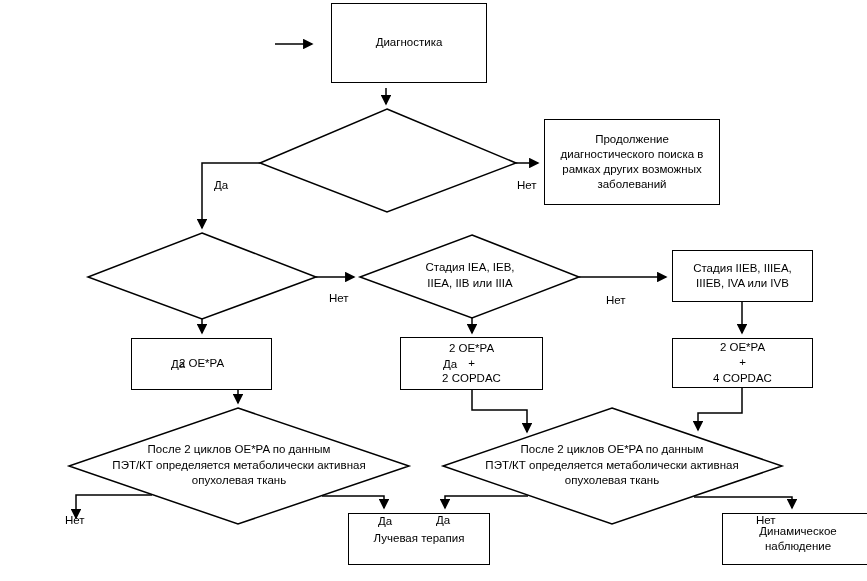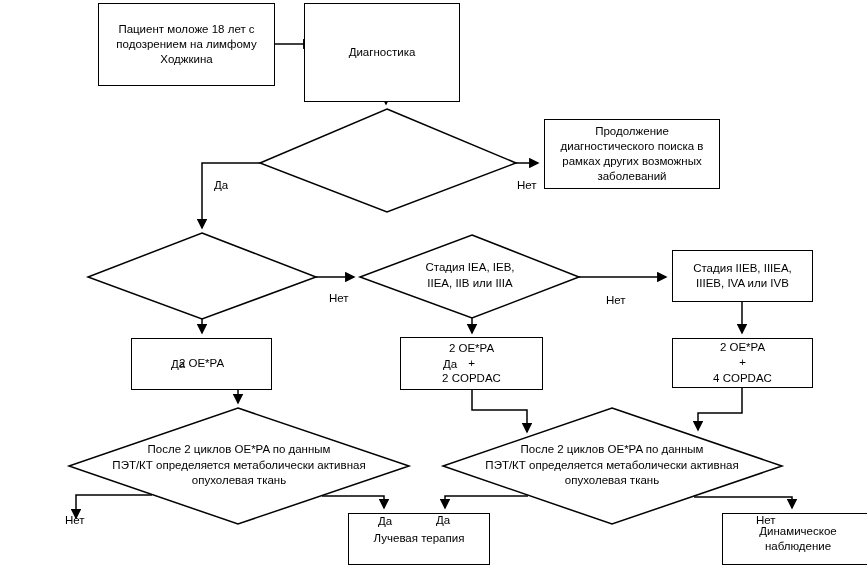--- a/index.html
+++ b/index.html
@@ -73,27 +73,24 @@
       <path d="M238,390 V403" marker-end="url(#arr)"></path>
       <path d="M472,390 V410 H527 V432" marker-end="url(#arr)"></path>
       <path d="M742,388 V413 H698 V430" marker-end="url(#arr)"></path>
       <path d="M152,495 H76 V518" marker-end="url(#arr)"></path>
       <path d="M322,496 H384 V508" marker-end="url(#arr)"></path>
       <path d="M528,496 H445 V508" marker-end="url(#arr)"></path>
       <path d="M694,497 H792 V508" marker-end="url(#arr)"></path>
     </g>
   </svg>
 
-  <div class="node" style="left:98px; top:3px; width:177px; height:83px;">Пациент моложе 18 лет с
-подозрением на лимфому
-Ходжкина</div>
 
-  <div class="node" style="left:304px; top:3px; width:156px; height:99px;">Диагностика</div>
+  <div class="node" style="left:331px; top:3px; width:156px; height:80px;">Диагностика</div>
 
-  <div class="node" style="left:544px; top:119px; width:176px; height:70px;">Продолжение
+  <div class="node" style="left:544px; top:119px; width:176px; height:86px;">Продолжение
 диагностического поиска в
 рамках других возможных
 заболеваний</div>
 
   <div class="node" style="left:672px; top:250px; width:141px; height:52px;">Стадия IIEB, IIIEA,
 IIIEB, IVA или IVB</div>
 
   <div class="node" style="left:131px; top:338px; width:141px; height:52px;">2 OE*PA</div>
 
   <div class="node" style="left:400px; top:337px; width:143px; height:53px;">2 OE*PA

